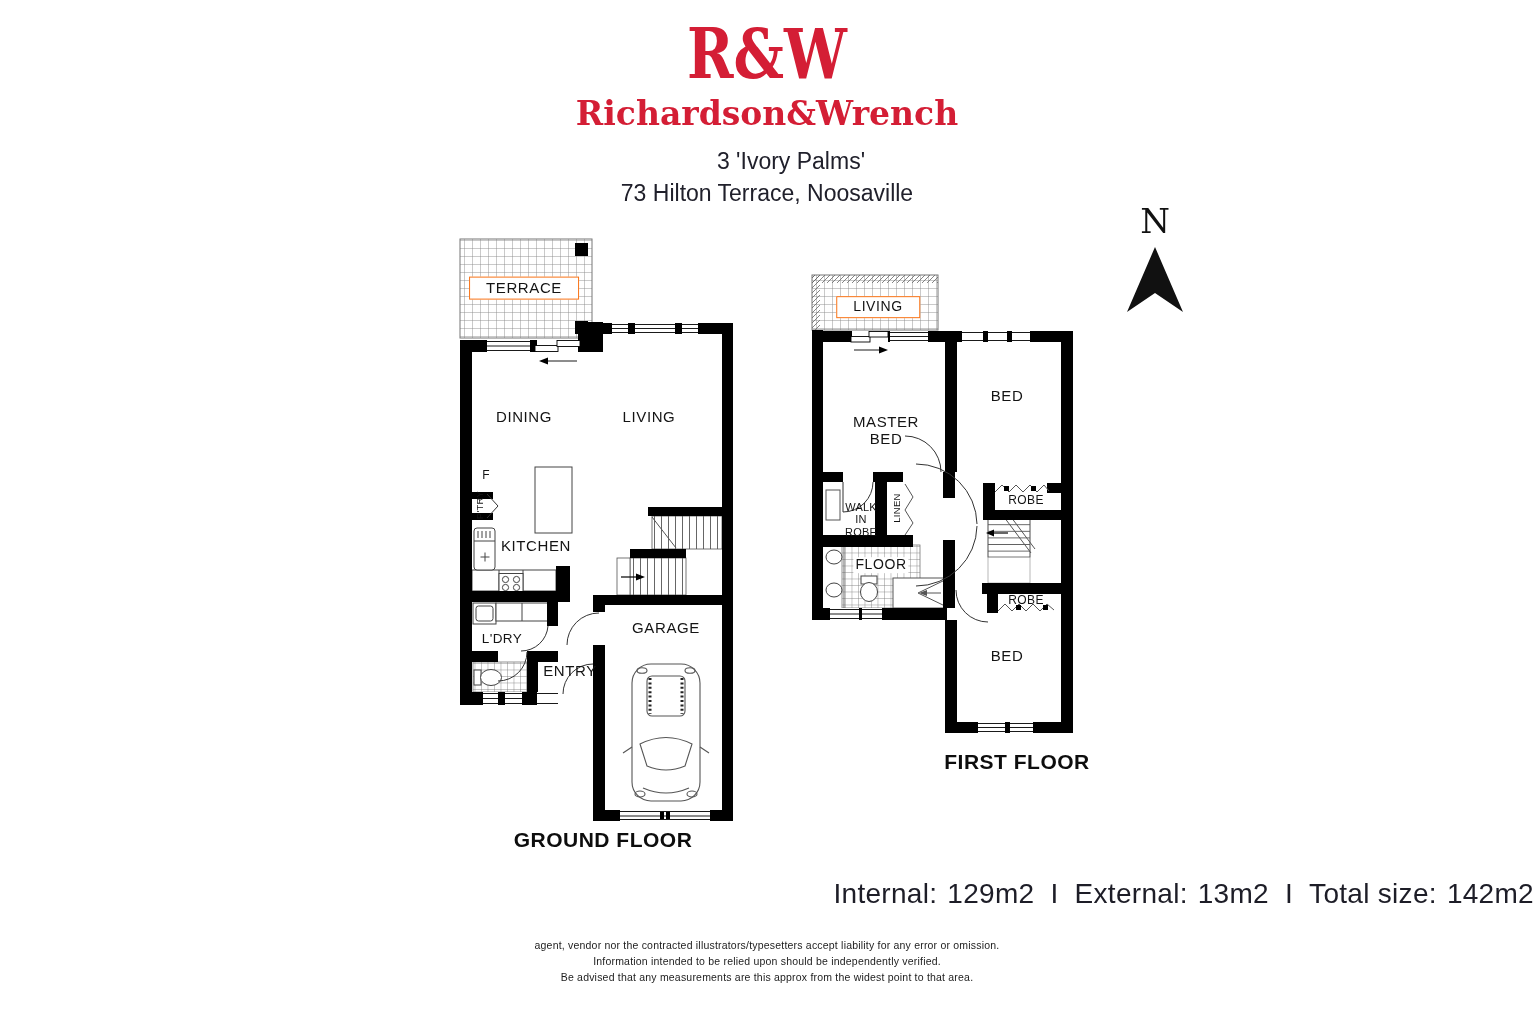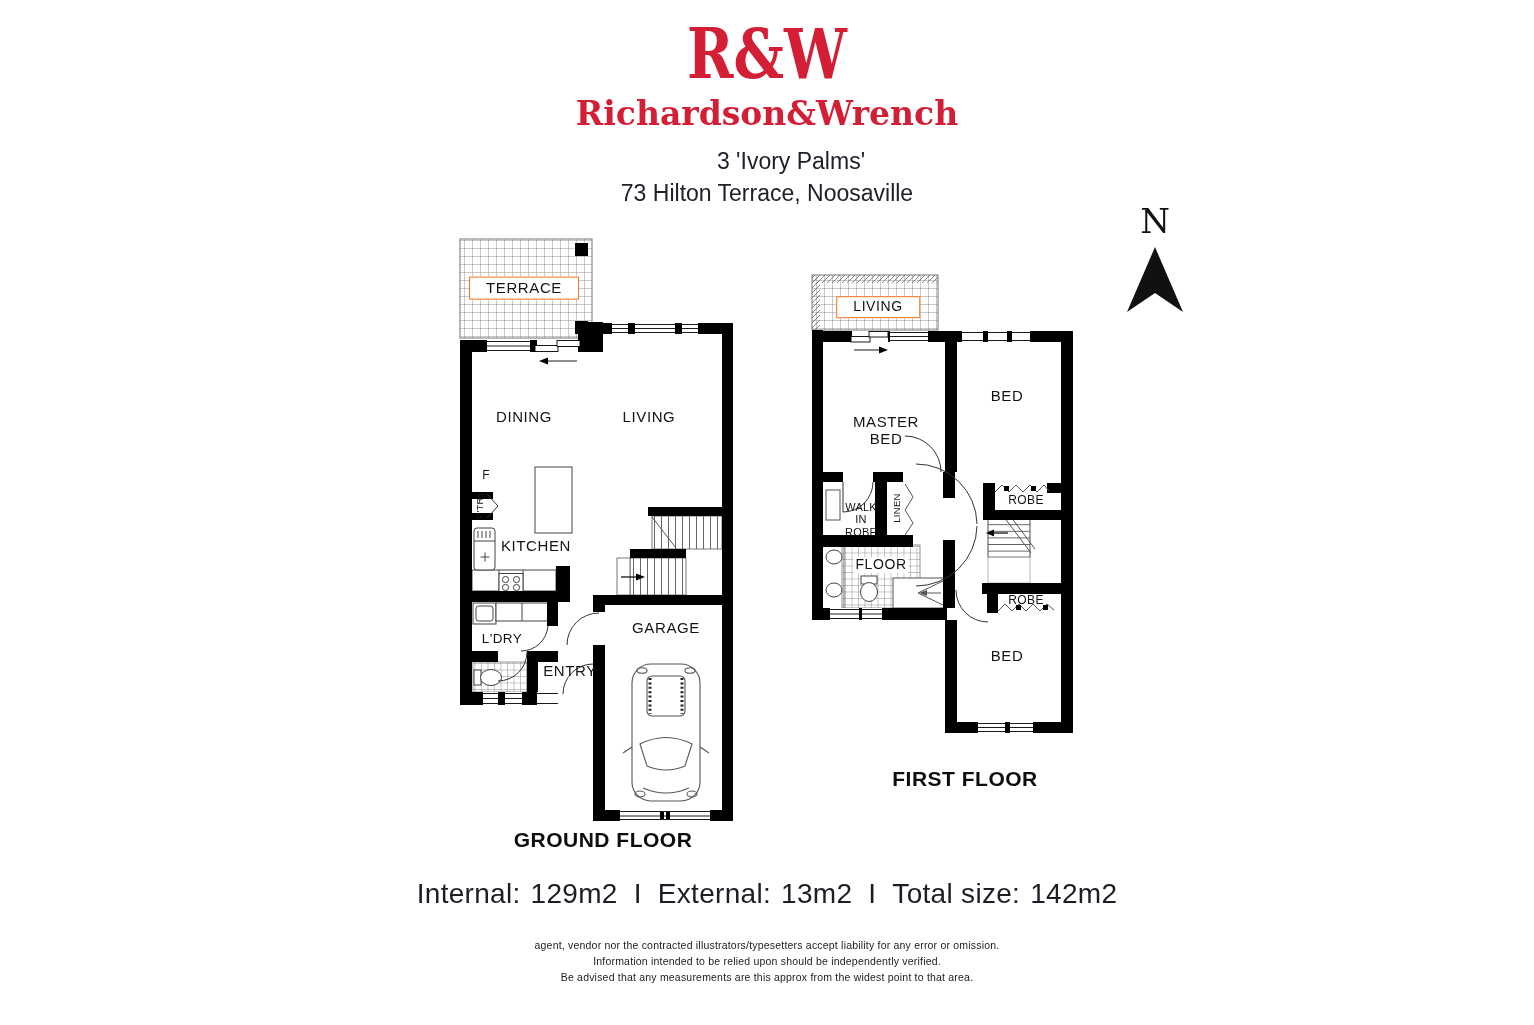--- a/index.html
+++ b/index.html
@@ -16,21 +16,21 @@
   .lbl{position:absolute;transform:translate(-50%,-50%);font-size:15px;letter-spacing:.6px;
        color:#141414;white-space:nowrap;text-align:center;line-height:1.12;}
   .lbl.box{background:#fff;border:1px solid #f97316;padding:2px 16px;}
   .lbl.small{font-size:12px;letter-spacing:.4px;}
   .lbl.tiny{font-size:11px;letter-spacing:.2px;}
   .lbl.vert{transform:translate(-50%,-50%) rotate(-90deg);font-size:9.5px;letter-spacing:.3px;}
   .lbl.wrap{white-space:normal;}
   .lbl.title{font-size:21px;font-weight:700;letter-spacing:.5px;color:#0d0d0d;}
   .north-n{position:absolute;transform:translate(-50%,-50%);font-family:"DejaVu Serif","Liberation Serif",serif;
        font-size:34px;color:#111;}
-  .summary{position:absolute;left:0;top:878px;width:100%;text-align:center;font-size:28px;
+  .summary{position:absolute;left:0;top:878px;width:100%;text-align:right;font-size:28px;
        color:#1d1d27;letter-spacing:.3px;}
   .summary .sep{display:inline-block;margin:0 16px;}
   .summary .val{display:inline-block;margin-left:10px;}
   .disclaimer{position:absolute;left:0;top:937px;width:100%;text-align:center;
        font-size:10.5px;line-height:16px;color:#1c1c1c;letter-spacing:.2px;}
 </style>
 </head>
 <body>
 
 <div class="page">
@@ -302,21 +302,21 @@
 
   <div class="lbl box" style="left:878px;top:307px;font-size:14px;">LIVING</div>
   <div class="lbl wrap" style="left:886px;top:405px;width:76px;margin-top:26px;">MASTER BED</div>
   <div class="lbl" style="left:1007px;top:396px;">BED</div>
   <div class="lbl wrap tiny" style="left:861px;top:519px;width:46px;">WALK IN ROBE</div>
   <div class="lbl vert" style="left:897px;top:508px;">LINEN</div>
   <div class="lbl small" style="left:1026px;top:501px;">ROBE</div>
   <div class="lbl" style="left:881px;top:565px;font-size:14px;background:#fff;padding:0 2px;">FLOOR</div>
   <div class="lbl small" style="left:1026px;top:601px;">ROBE</div>
   <div class="lbl" style="left:1007px;top:656px;">BED</div>
-  <div class="lbl title" style="left:965px;top:762px;margin-top:17px;">FIRST FLOOR</div>
+  <div class="lbl title" style="left:1017px;top:762px;">FIRST FLOOR</div>
 
   <div class="summary">
     <span>Internal:</span><span class="val">129m2</span><span class="sep">I</span><span>External:</span><span class="val">13m2</span><span class="sep">I</span><span>Total size:</span><span class="val">142m2</span>
   </div>
 
   <div class="disclaimer">
     <div>agent, vendor nor the contracted illustrators/typesetters accept liability for any error or omission.</div>
     <div>Information intended to be relied upon should be independently verified.</div>
     <div>Be advised that any measurements are this approx from the widest point to that area.</div>
   </div>

